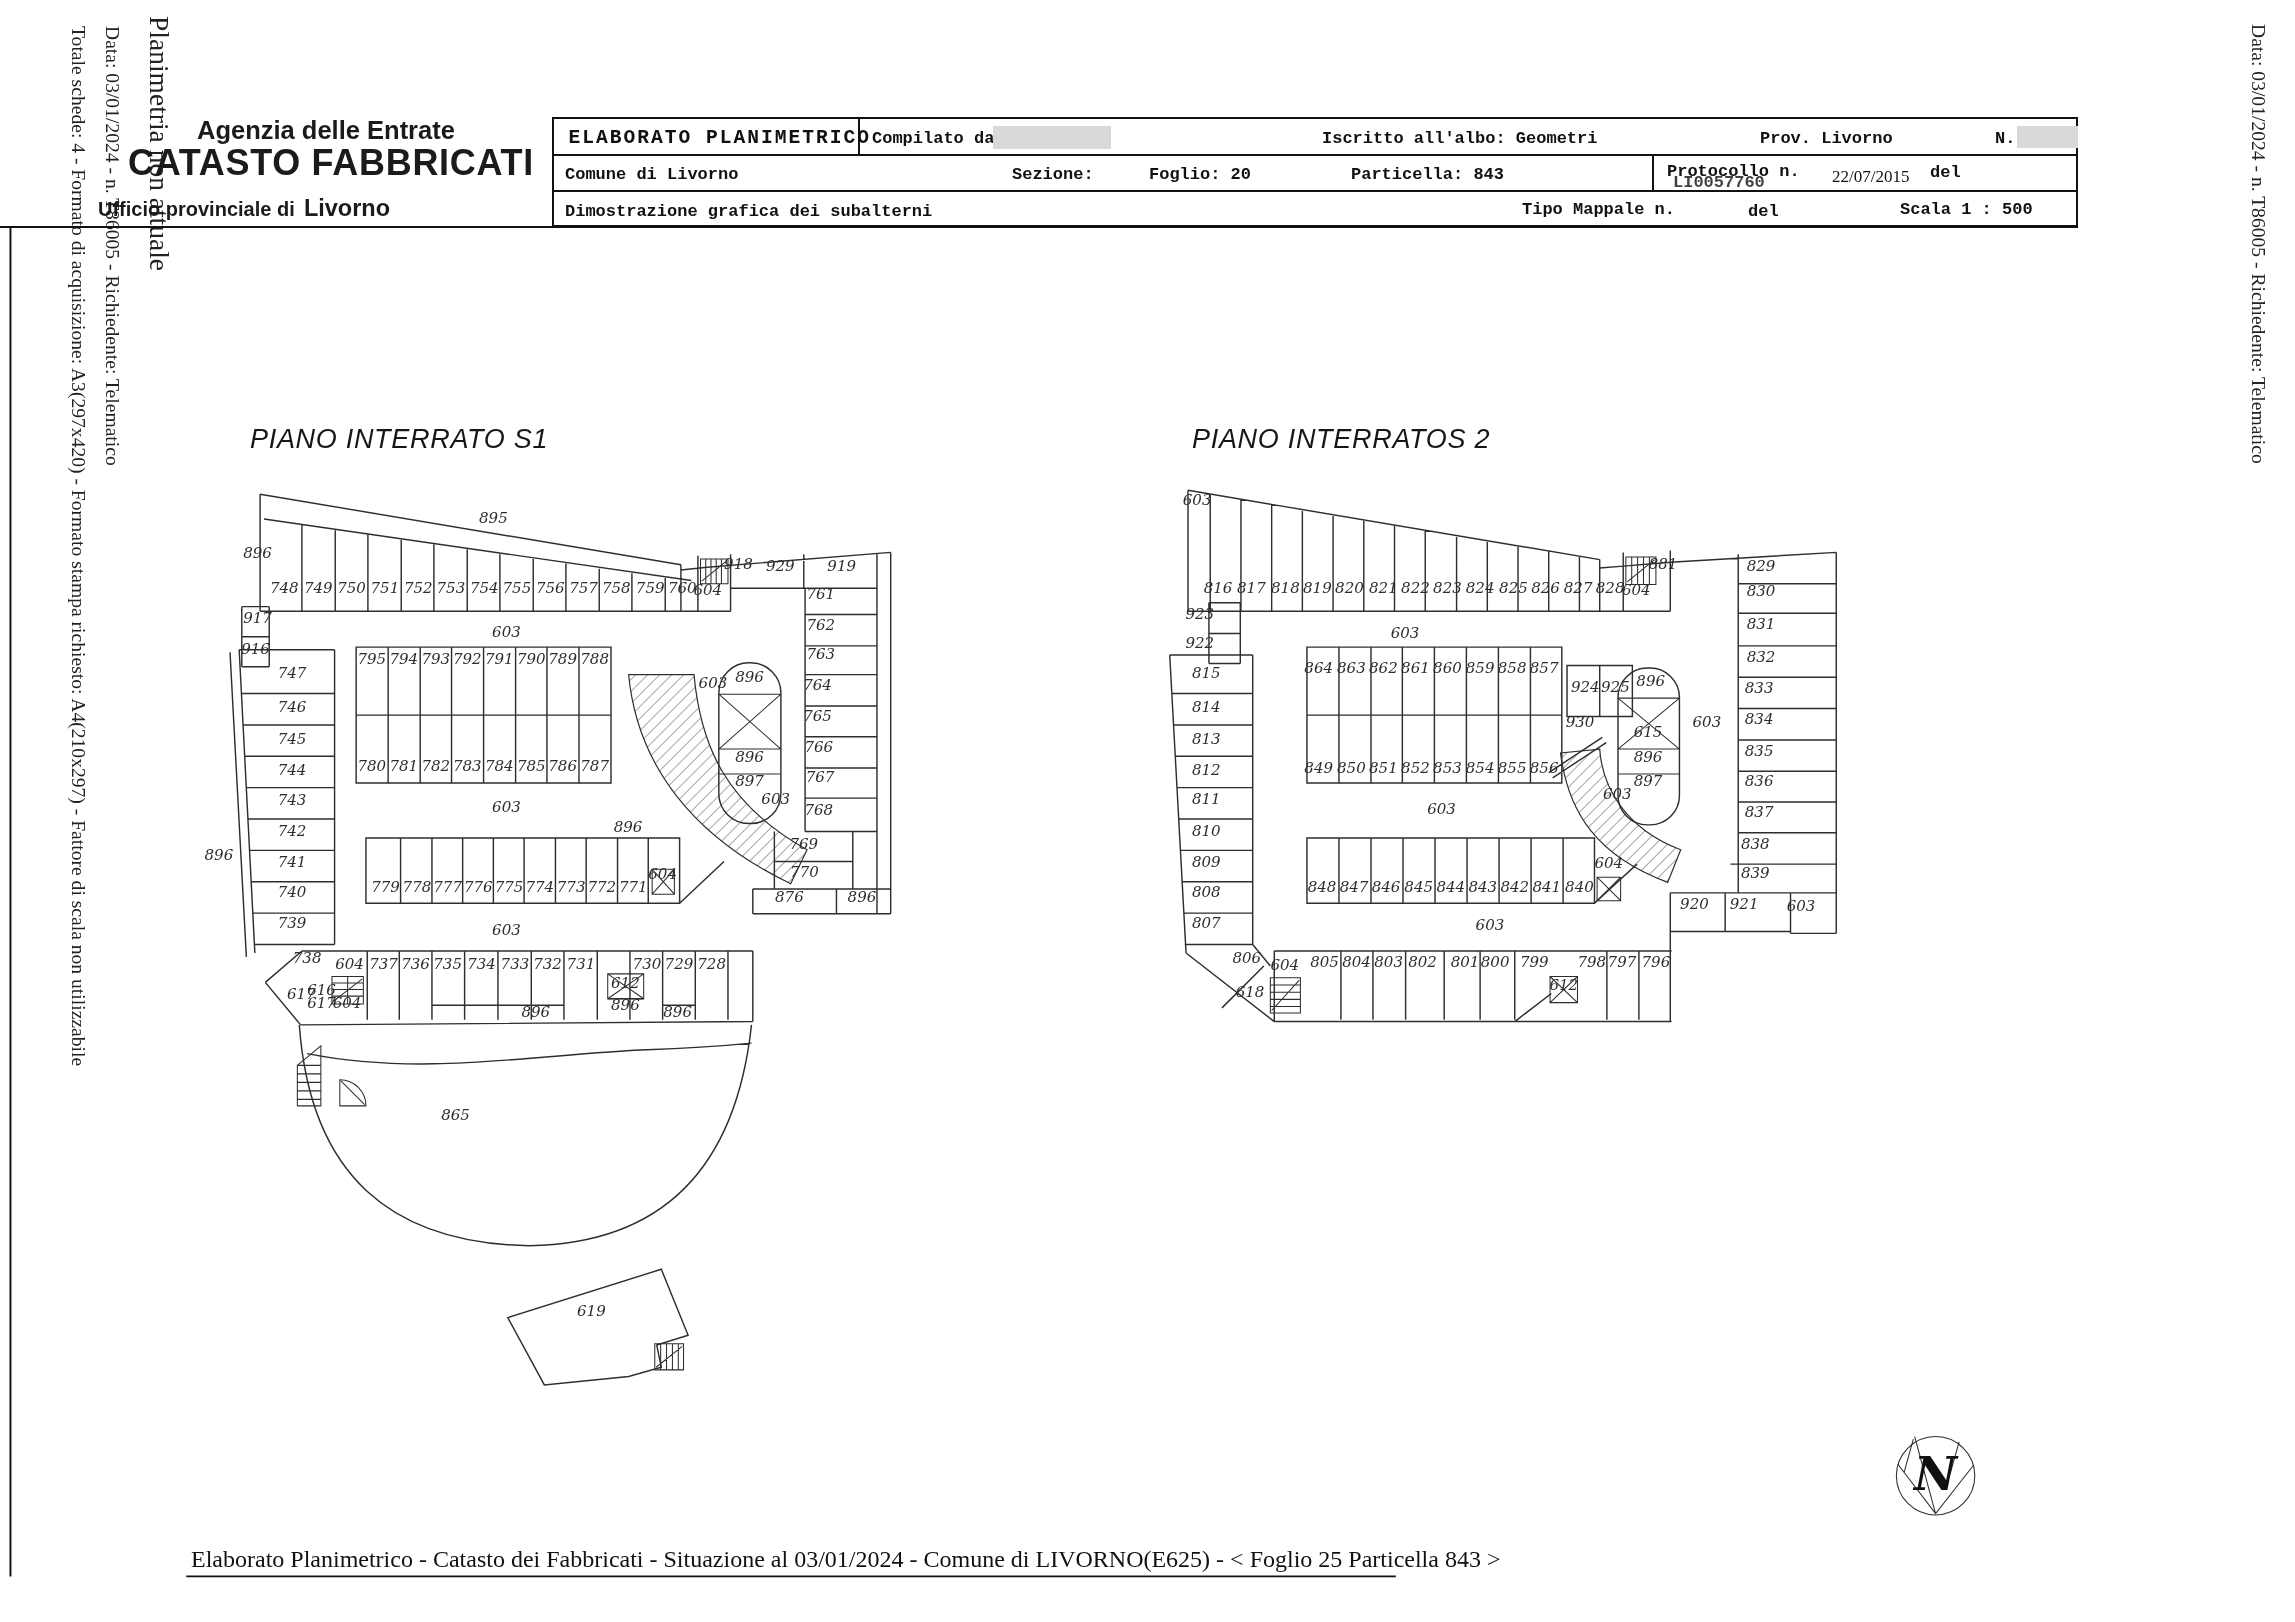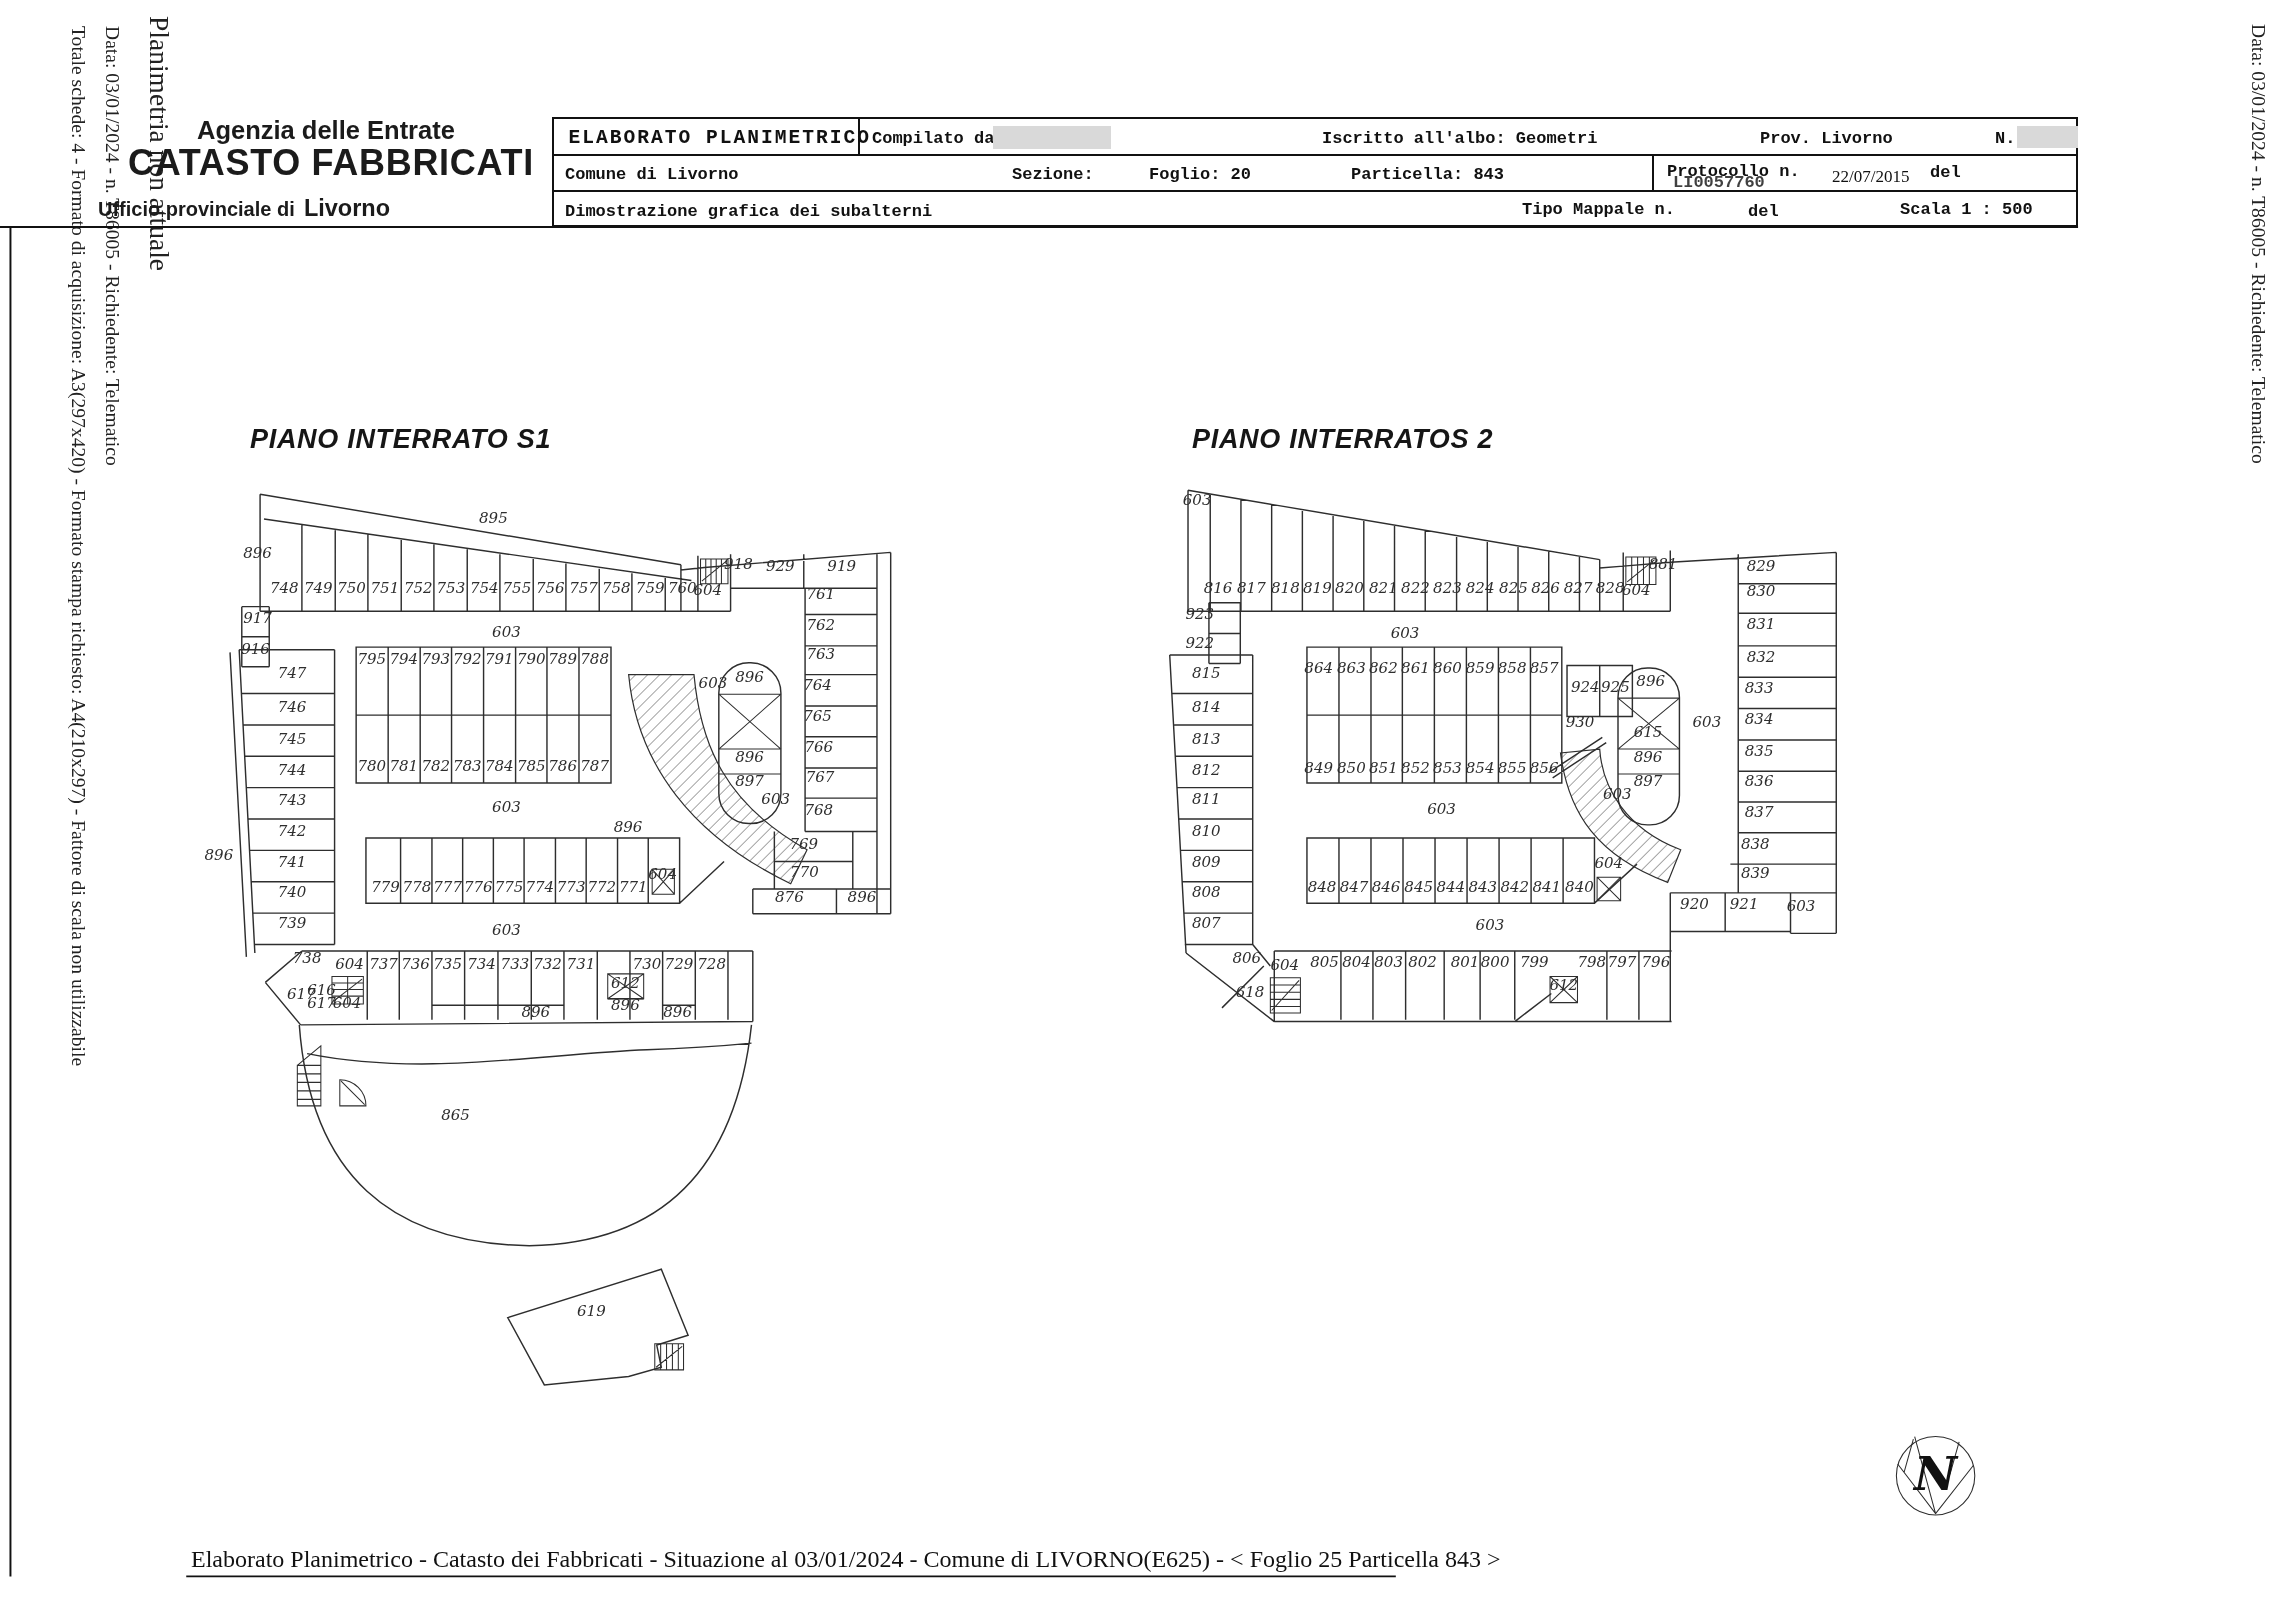--- a/index.html
+++ b/index.html
@@ -11,21 +11,21 @@
   .logo1{font-weight:bold;font-size:25.5px;}
   .logo2{font-weight:bold;font-size:36px;letter-spacing:0.7px;}
   .logo3{font-weight:bold;font-size:20px;}
   .logo3 .city{font-size:23.5px;margin-left:9.2px;}
   .mono{font-family:"Liberation Mono",monospace;font-weight:bold;color:#111;}
   .htable{left:552px;top:117px;width:1526px;height:110px;border:2px solid #111;box-sizing:border-box;}
   .hline{position:absolute;background:#111;}
   .redact{position:absolute;background:#d9d9d9;}
   .cellTxt{position:absolute;white-space:nowrap;font-size:17px;}
   .titleTxt{font-size:19.6px;letter-spacing:2px;}
-  .planTitle{position:absolute;font-style:italic;font-weight:bold;font-size:27px;letter-spacing:0.7px;color:#161616;}
+  .planTitle{position:absolute;font-style:italic;font-weight:normal;font-size:27px;letter-spacing:0.7px;color:#161616;}
   .footerTxt{position:absolute;font-family:"Liberation Serif",serif;font-size:24px;color:#111;white-space:nowrap;}
   svg text{font-family:"DejaVu Serif",serif;font-style:italic;fill:#2e2e2e;font-size:23px;text-anchor:middle;}
   svg .walls{stroke:#2e2e2e;stroke-width:2.2;fill:none;}
   svg .fine{stroke:#2e2e2e;stroke-width:1.6;fill:none;}
   svg .rule{stroke:#111;stroke-width:3;fill:none;}
   svg .ramp{stroke:#2e2e2e;stroke-width:1.8;fill:url(#hatch);}
 </style>
 </head>
 <body>
 

